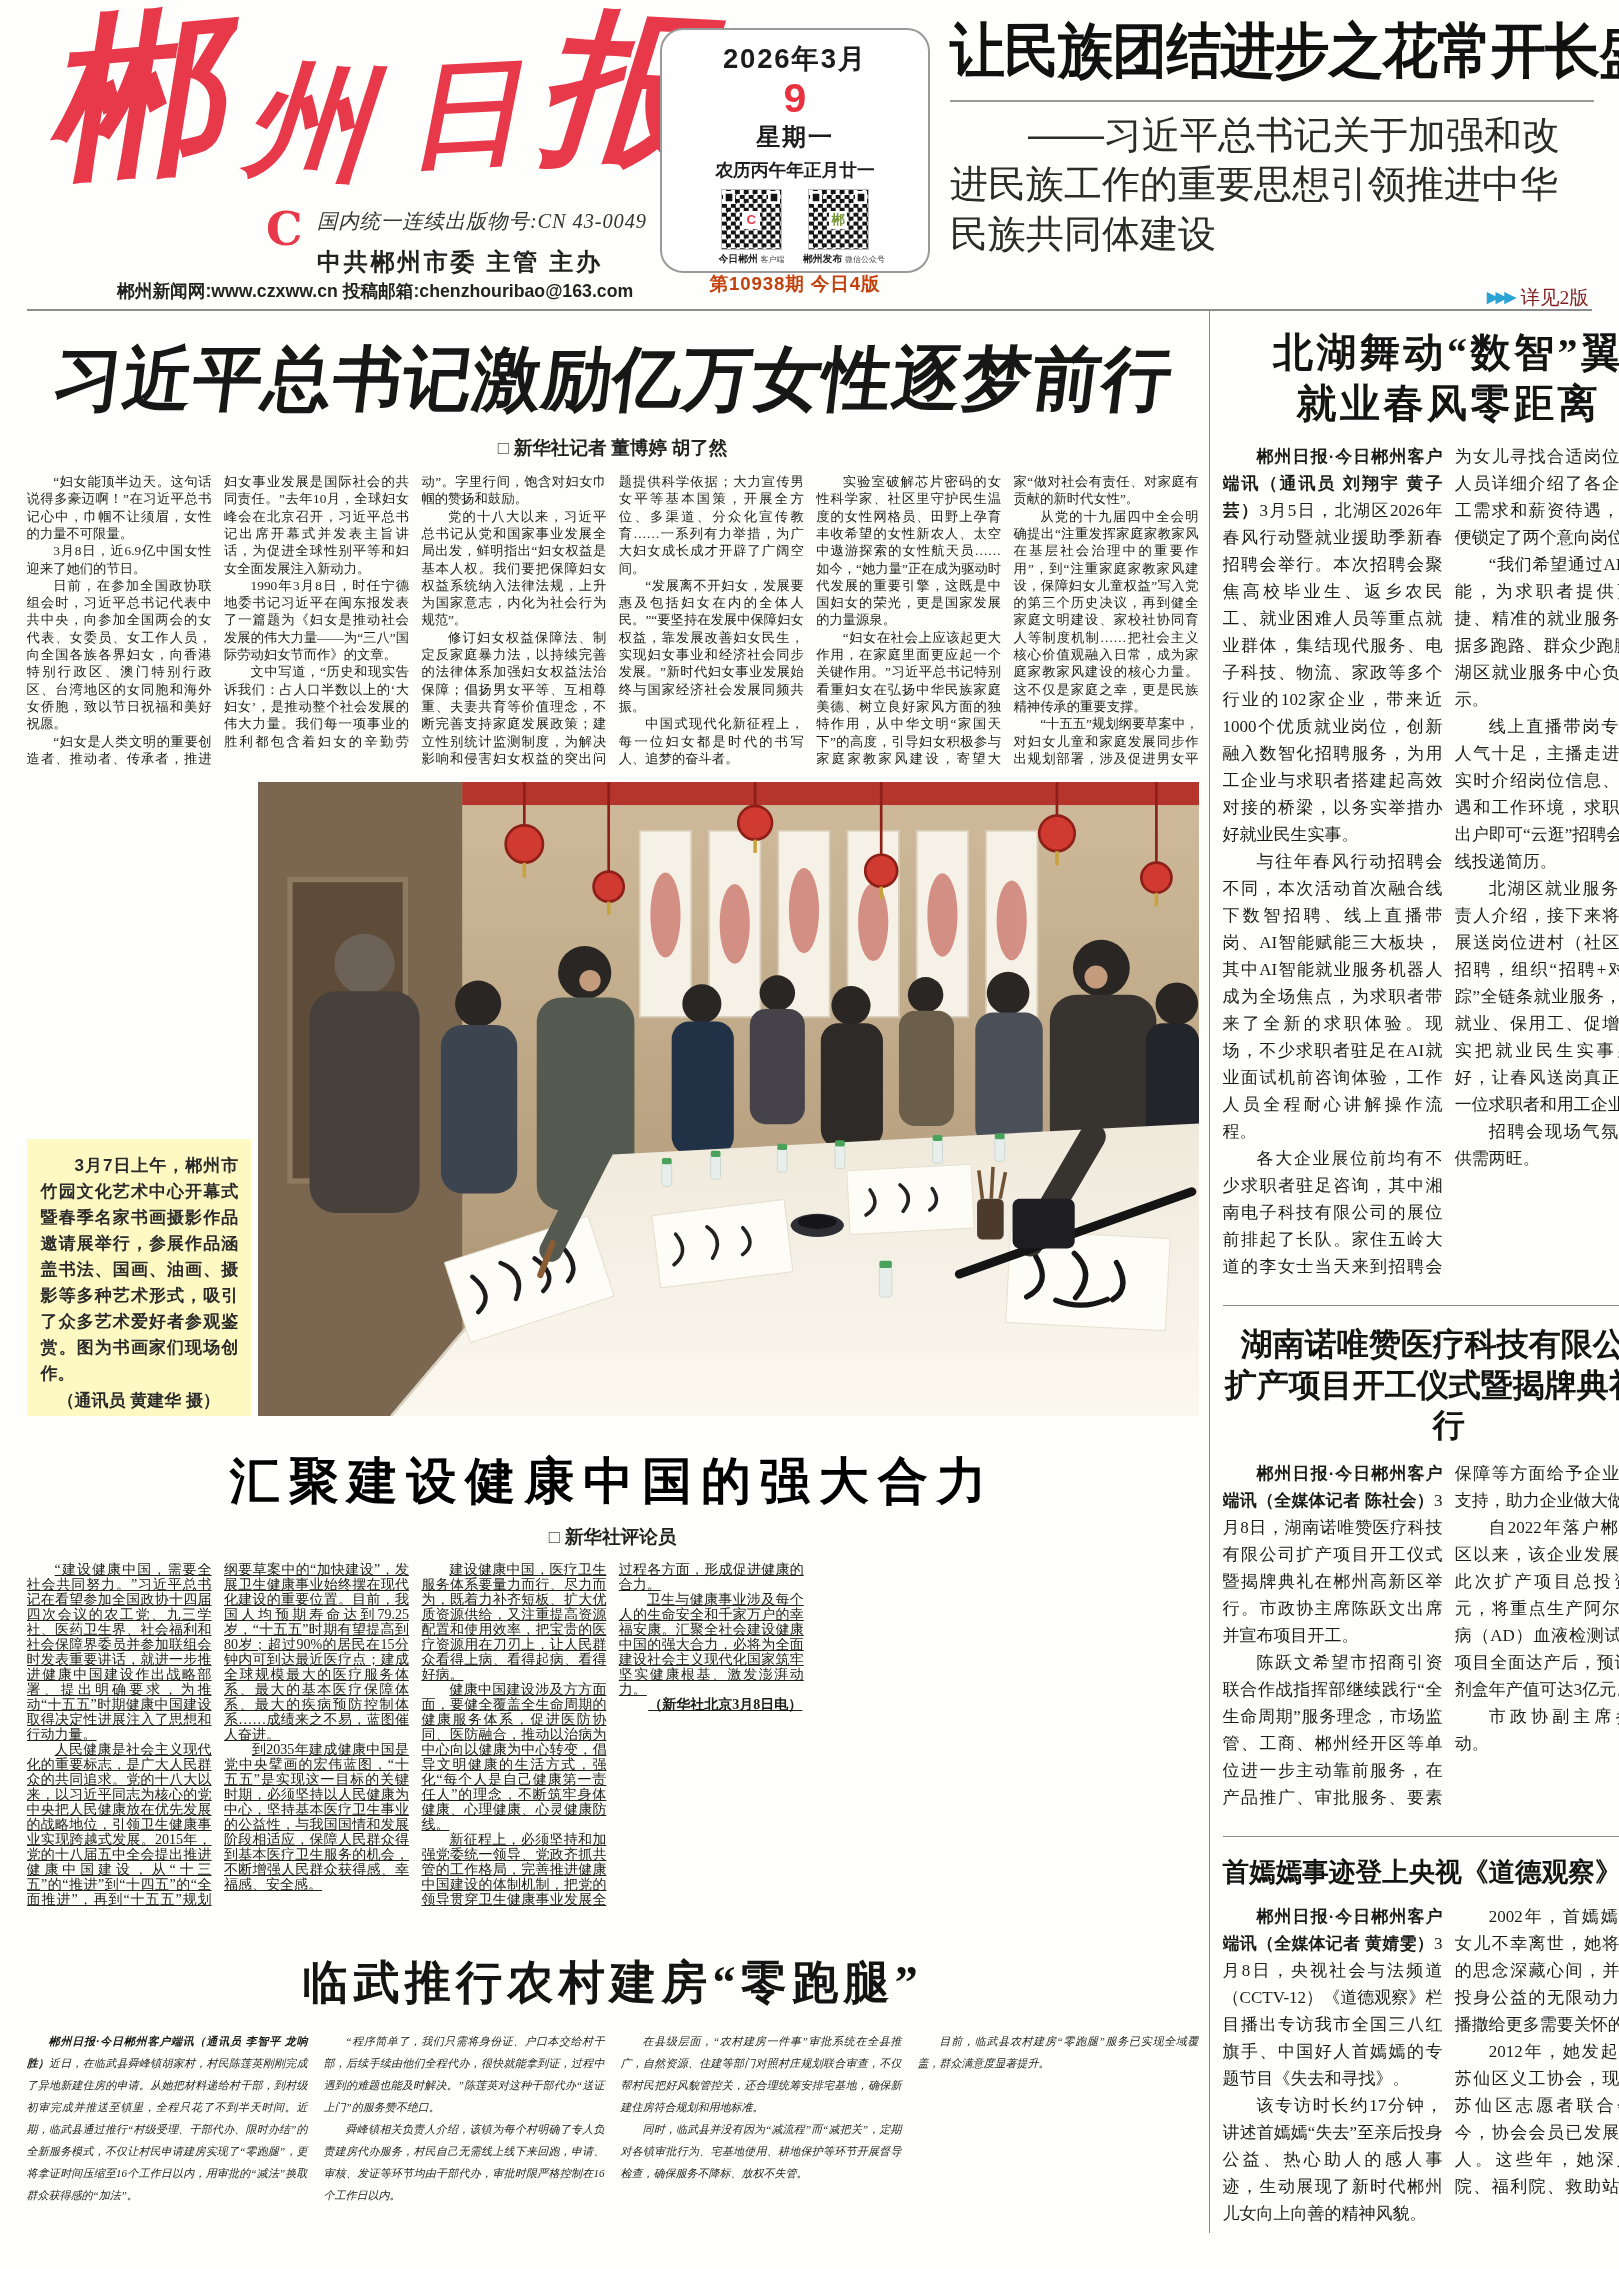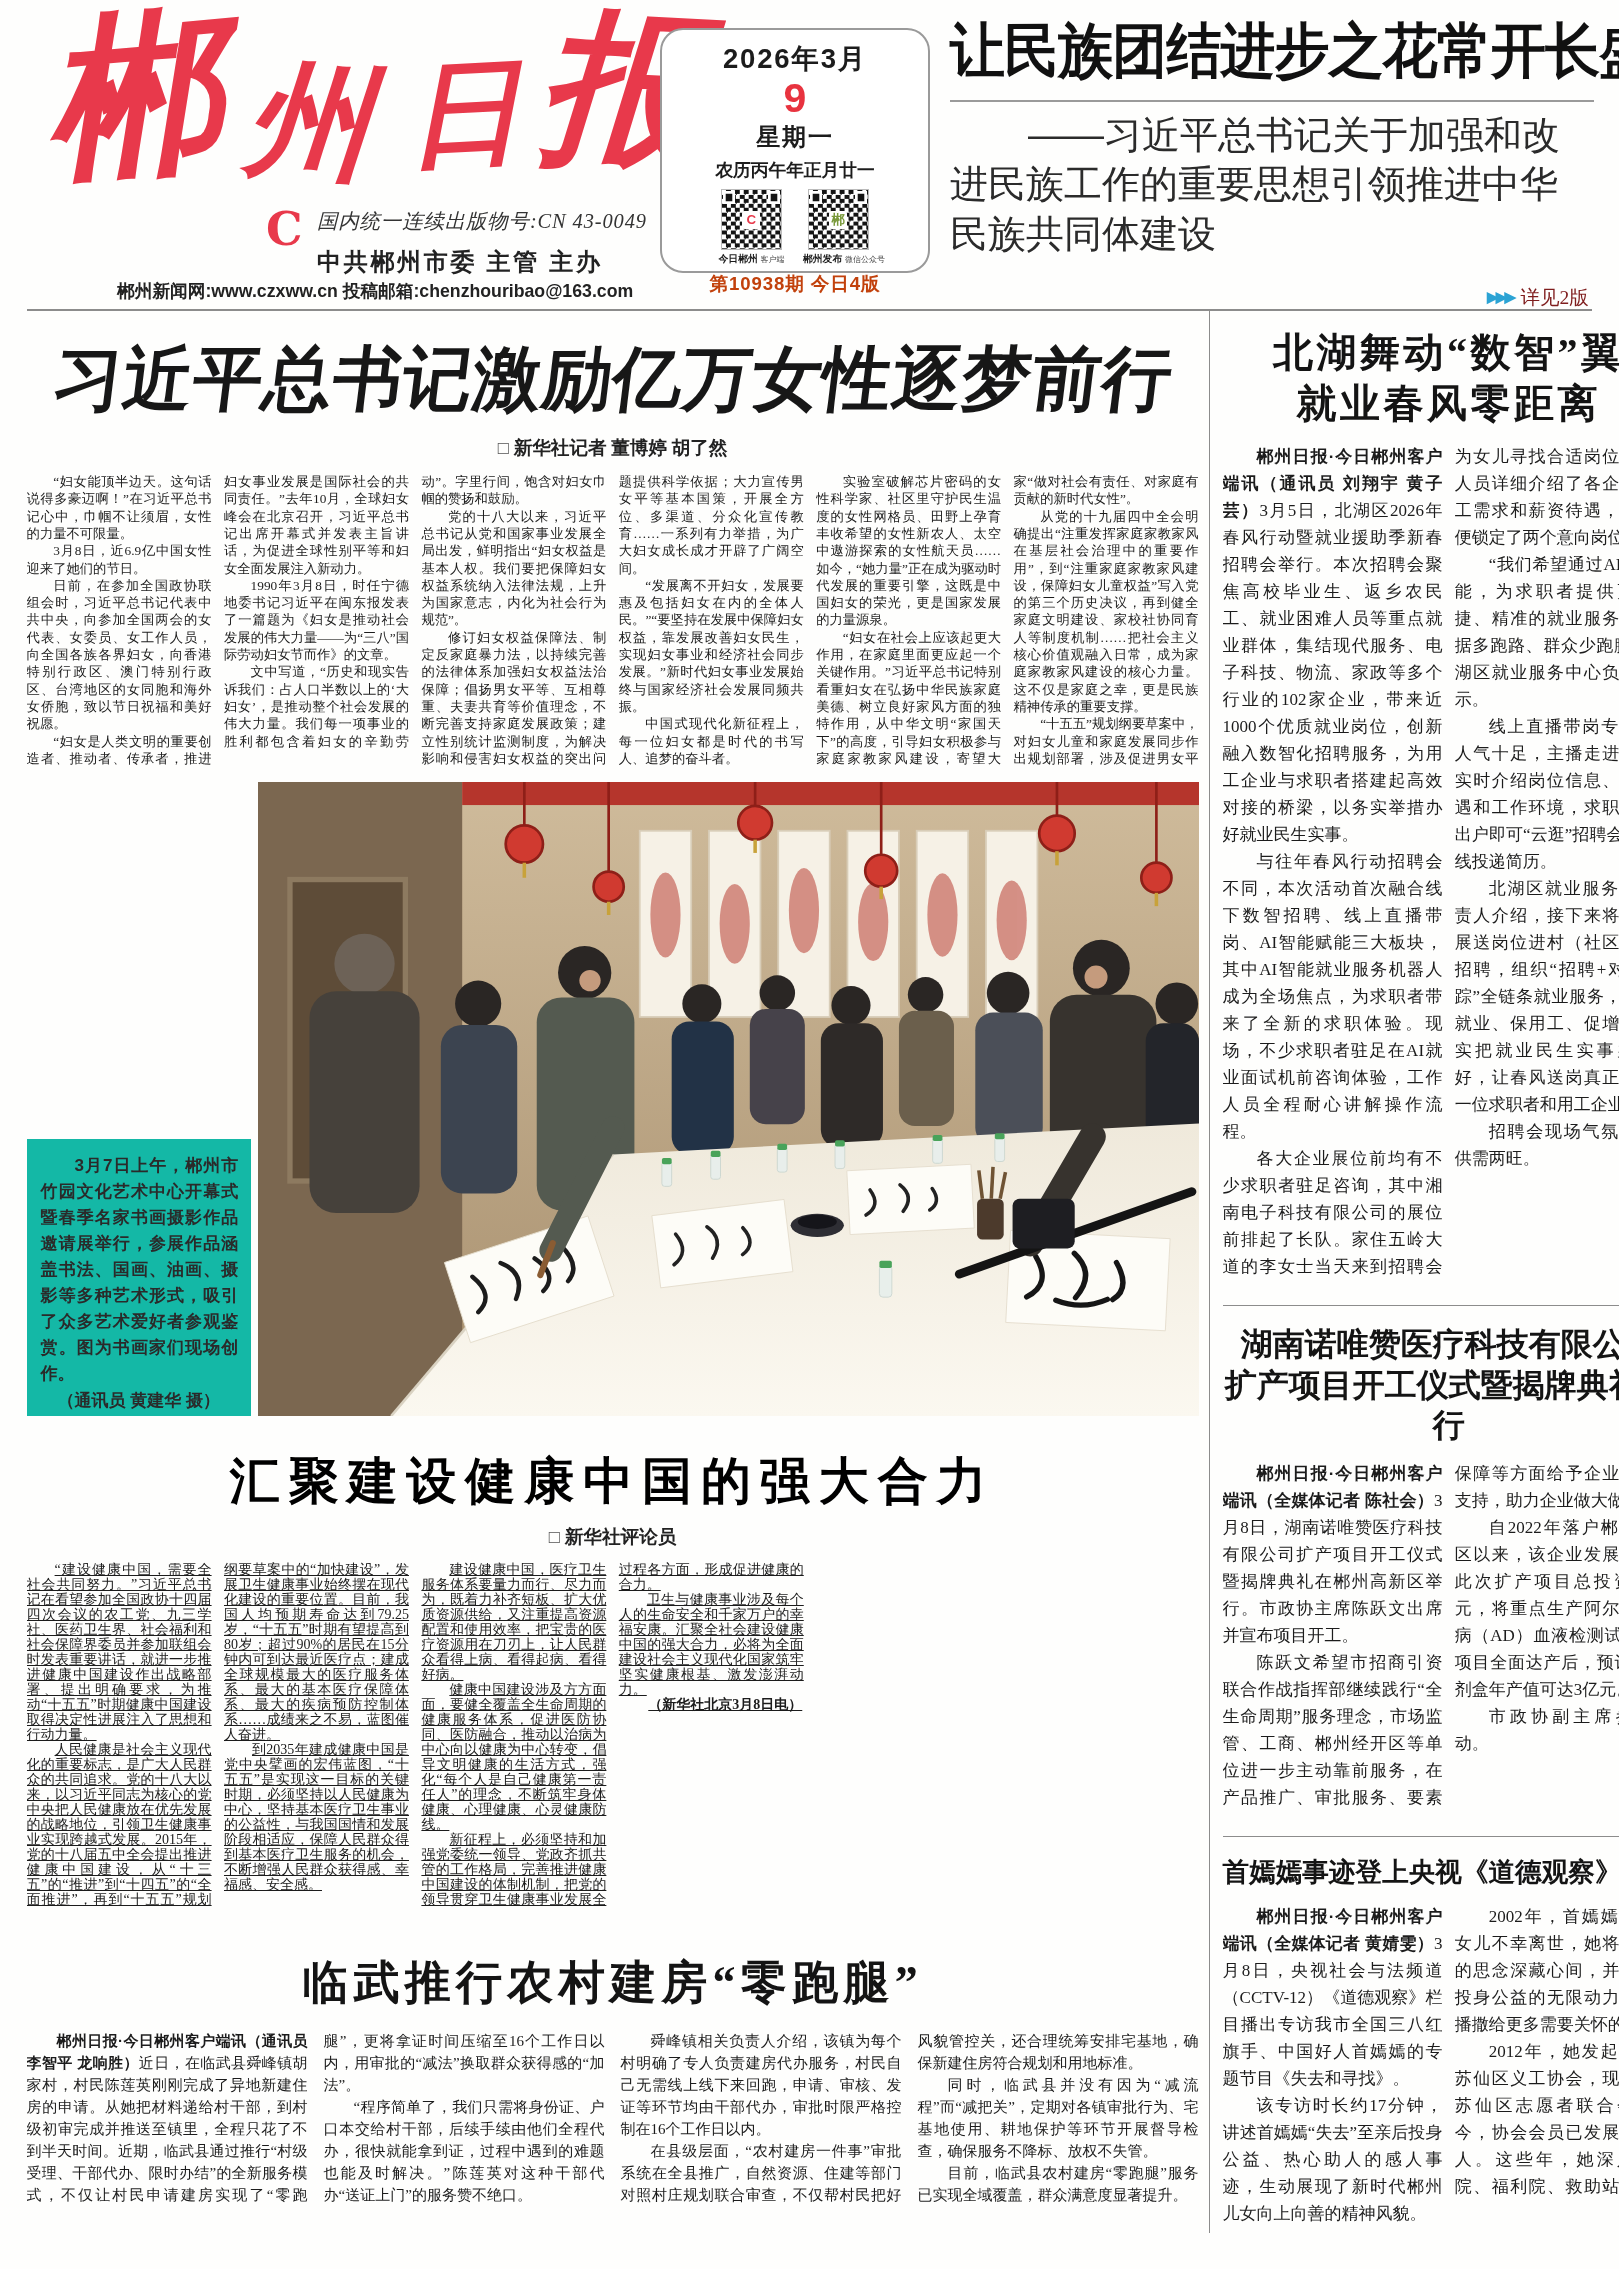--- a/index.html
+++ b/index.html
@@ -59,32 +59,32 @@
   .byline{text-align:center;font-size:18.6px;color:#222;margin:8.9px 0 12.4px 0;font-weight:bold;}
   .byline .sq{font-weight:normal;color:#555;}
   .body-cols{text-align:justify;overflow:hidden;column-fill:auto;}
   .body-cols p{margin:0;text-indent:2em;}
   .body-cols b{font-family:"Liberation Sans",sans-serif;}
   .lead-body{column-count:6;column-gap:12.4px;height:298px;font-size:13.3px;line-height:17.3px;}
   .sign{text-align:center;font-weight:bold;}
   
   .photo-row{display:flex;margin-top:10.6px;height:634px;}
   .photo-left{width:224px;flex:0 0 auto;display:flex;flex-direction:column;justify-content:flex-end;}
-  .caption-box{background:#14b8a6;height:277px;padding:14px 12.4px 8.9px 14px;box-sizing:border-box;
+  .caption-box{background:#fef9c3;height:277px;padding:14px 12.4px 8.9px 14px;box-sizing:border-box;
       font-family:"Liberation Sans",sans-serif;font-weight:bold;font-size:17px;line-height:26px;color:#2a2a2a;text-align:justify;}
   .caption-box .cap-text{text-indent:2em;}
   .caption-box .credit{text-indent:1em;margin-top:1.8px;}
   .photo{flex:1 1 auto;margin-left:7px;background:#b5a083;}
   .photo svg{display:block;width:100%;height:100%;}
   
   .health-headline{margin:32px 0 3.5px 0;text-align:center;font-size:50px;font-weight:900;letter-spacing:8.9px;color:#000000;}
   .health-body{column-count:6;column-gap:12.4px;height:355px;font-size:14px;line-height:15px;text-decoration:underline;}
   
   .linwu-headline{margin:35px 0 16px 0;text-align:center;font-size:46px;font-weight:900;letter-spacing:5.3px;color:#141414;}
-  .linwu-body{column-count:4;column-gap:16px;height:195px;font-size:15px;line-height:22px;}
+  .linwu-body{column-count:4;column-gap:16px;height:195px;font-size:11px;line-height:22px;font-style:italic;}
   
   .sb-art{padding-top:16px;}
   .sb-headline{text-align:center;font-weight:900;color:#141414;line-height:1.28;}
   .sb-headline.h1{font-size:40px;letter-spacing:3.5px;}
   .sb-headline.h2{font-size:32px;letter-spacing:0px;}
   .sb-headline.h3{font-size:26.6px;letter-spacing:0px;white-space:nowrap;}
   .sb-body{column-count:2;column-gap:12.4px;text-align:justify;overflow:hidden;column-fill:auto;
            font-size:17px;line-height:27px;margin-top:14px;}
   .sb-body p{margin:0;text-indent:2em;}
   .sb-body b{font-family:"Liberation Sans",sans-serif;}

